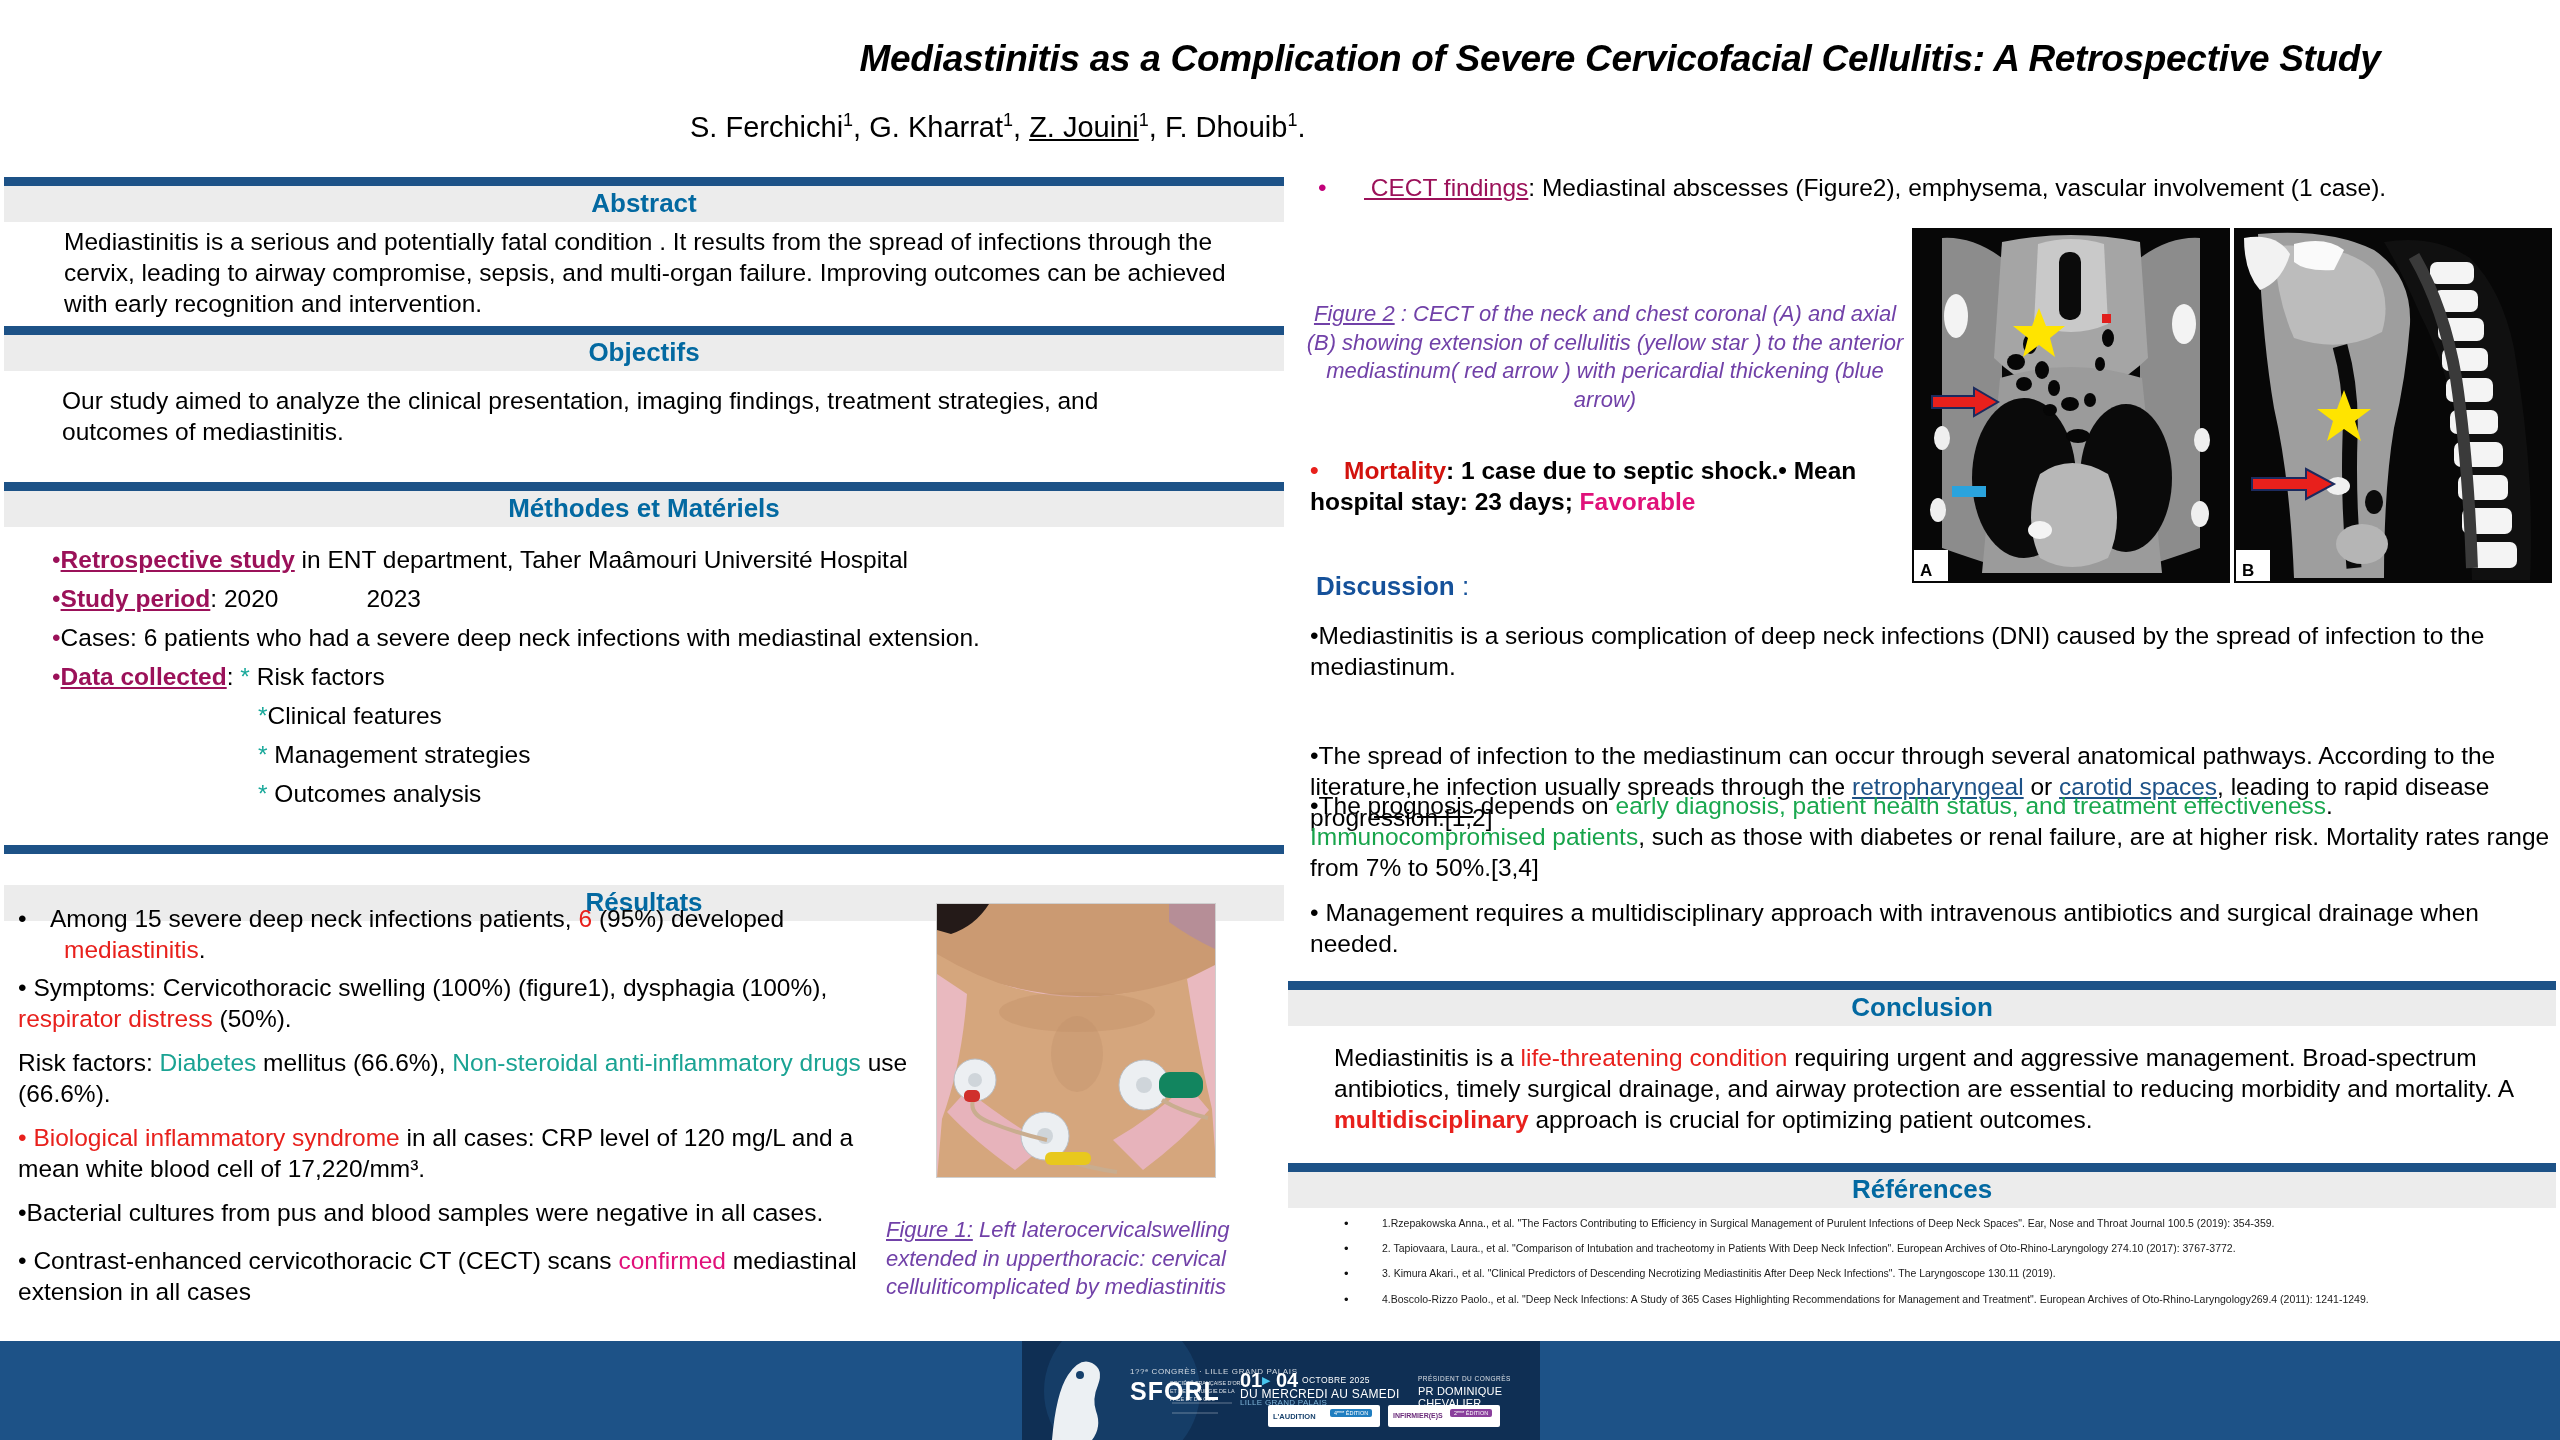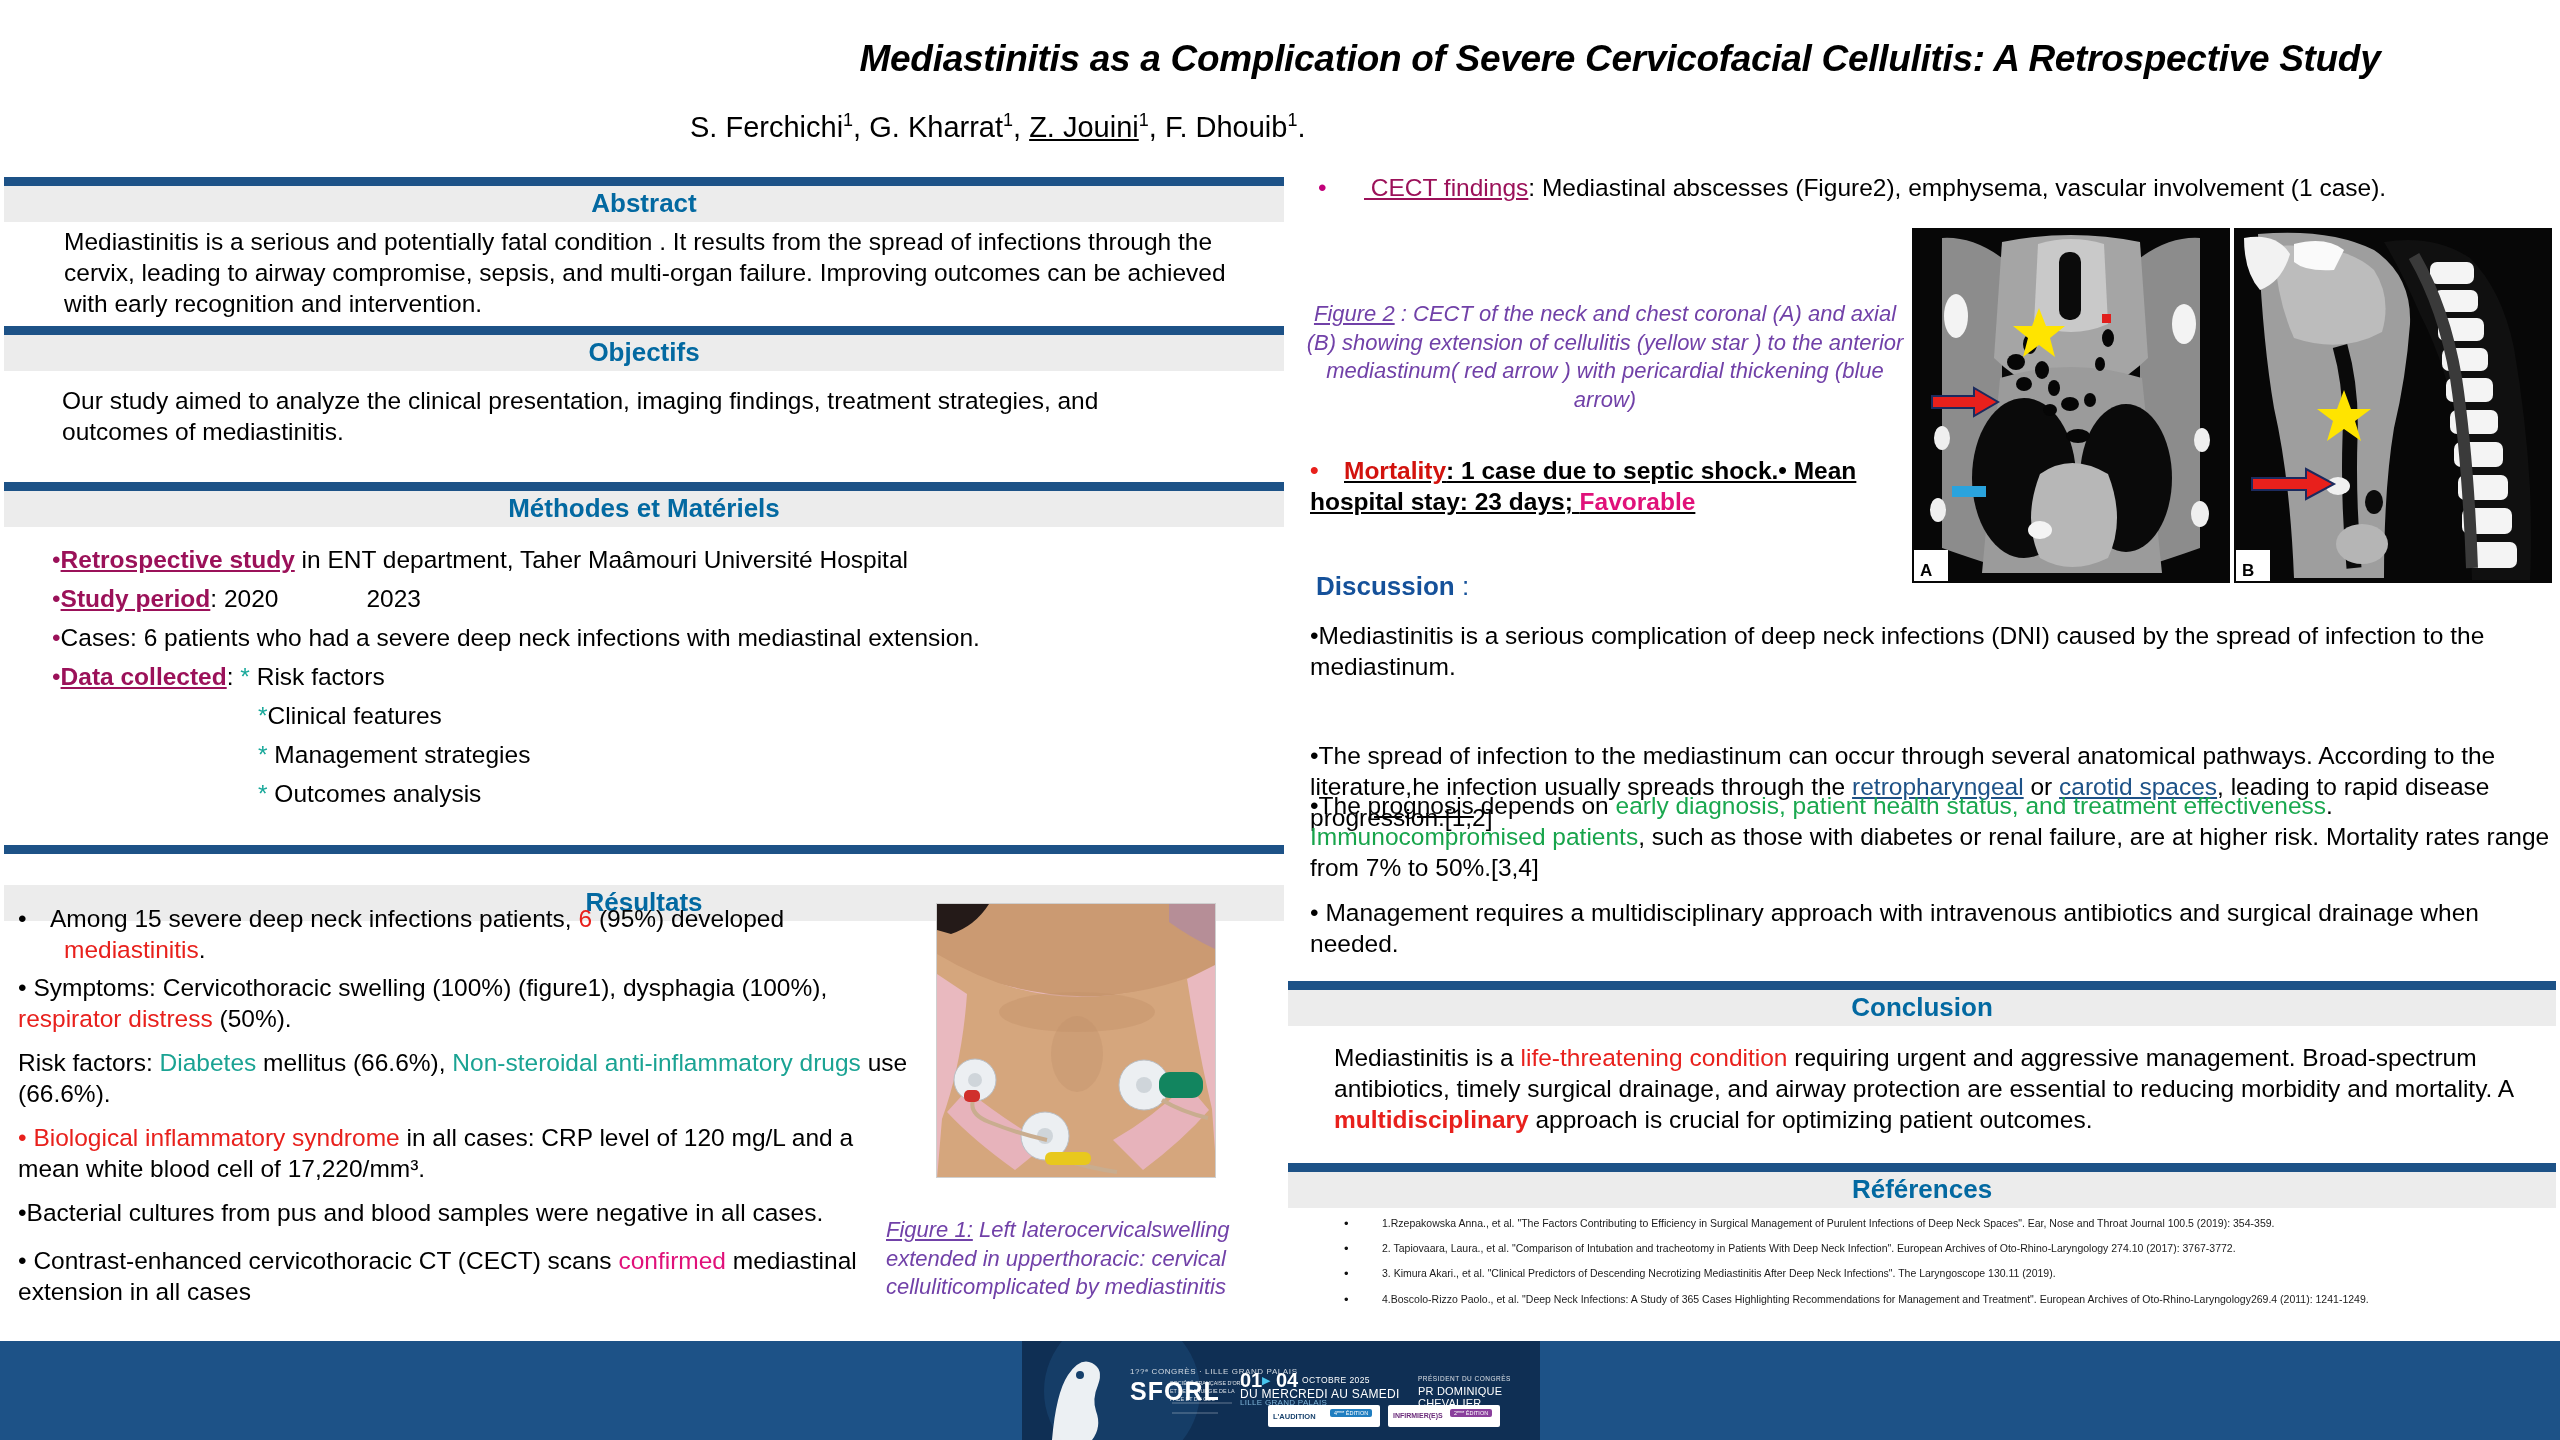--- a/index.html
+++ b/index.html
@@ -302,21 +302,21 @@
         <rect x="2" y="322" width="34" height="31" fill="#ffffff"></rect>
       </svg>
       <div class="ct-label">B</div>
     </div>
   </div>
 
   <div class="fig-cap" style="left:1300px; top:300px; width:610px; text-align:center;">
     <u>Figure 2</u><span> : CECT of the neck and chest coronal (A) and axial (B) showing extension of cellulitis (yellow star ) to the anterior mediastinum( red arrow ) with pericardial thickening (blue arrow)</span>
   </div>
 
-  <div class="tx" style="left:1310px; top:455px; width:570px; font-weight:bold;text-decoration:underline;">
+  <div class="tx" style="left:1310px; top:455px; width:570px; font-weight:bold;">
     <span class="red" style="display:inline-block;width:34px">•</span><span class="darkred">Mortality</span><span>: 1 case due to septic shock.• Mean hospital stay: 23 days; </span><span class="pink">Favorable</span>
   </div>
 
   <div class="tx" style="left:1316px; top:570px; font-size:26px; font-weight:bold;">
     <span style="color:#15519a">Discussion</span><span style="color:#15519a;font-weight:normal"> :</span>
   </div>
 
   <div class="tx" style="left:1310px; top:620px; width:1240px;">•Mediastinitis is a serious complication of deep neck infections (DNI) caused by the spread of infection to the mediastinum.</div>
 
   <div class="tx" style="left:1310px; top:700px; width:1245px;margin-top:40px;">

